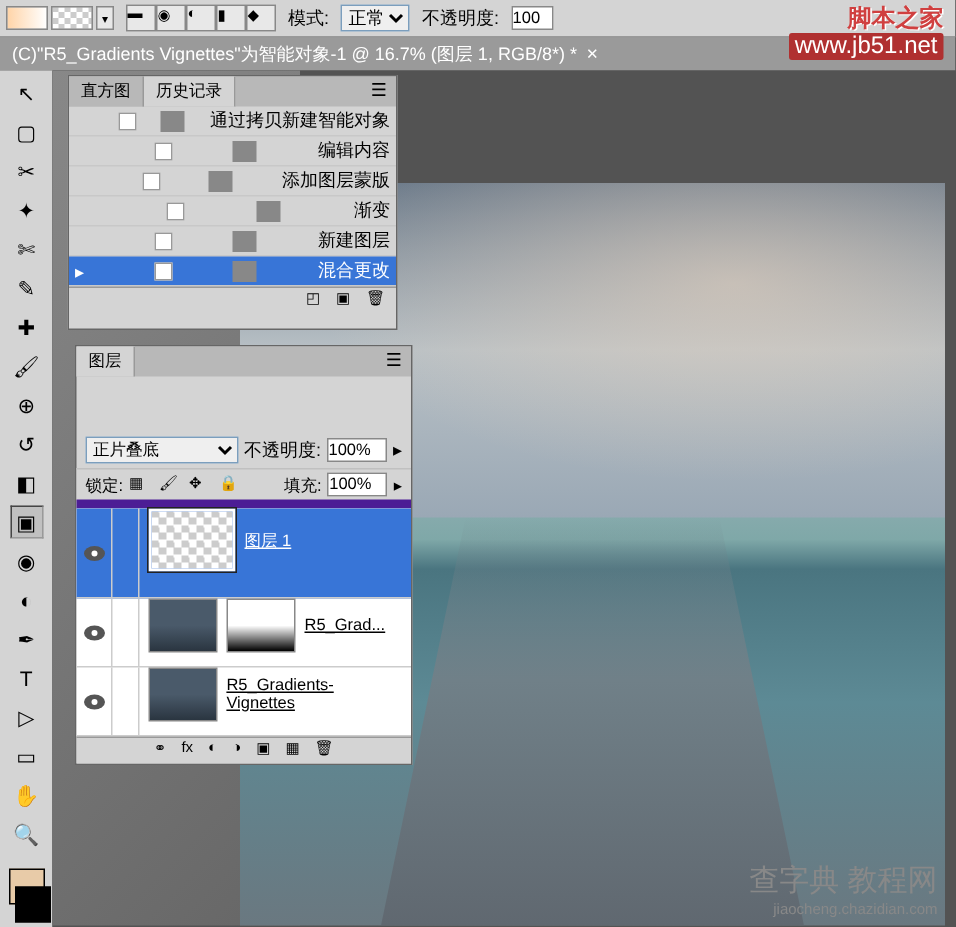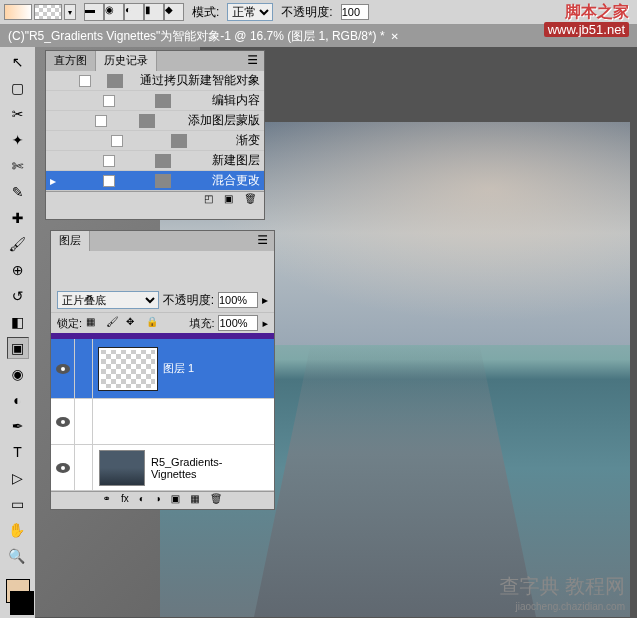--- a/index.html
+++ b/index.html
@@ -47,37 +47,37 @@
 .hist-btm { height:16px; background:#d4d4d4; border-top:1px solid #999; display:flex; justify-content:flex-end; gap:4px; padding:1px 4px; }
 .hist-btm span { width:16px; height:14px; font-size:10px; }
 
 .layers-panel { left:50px; top:230px; width:225px; height:280px; }
 .lp-row { display:flex; align-items:center; gap:4px; padding:2px 6px; height:24px;margin-top:37px; }
 .lp-select { flex:1; border:1px solid #7b9ebd; font-size:11px; height:18px; }
 .lp-input { width:40px; border:1px solid #888; font-size:11px; height:16px; }
 .lp-lock-row { display:flex; align-items:center; gap:4px; padding:2px 6px; font-size:11px; background:#d4d4d4; border-top:1px solid #c0c0c0; border-bottom:6px solid #4c1d95; }
 .lock-icn { width:16px; height:14px; font-size:10px; }
 .layers-list { background:#fff; }
-.layer-row { display:flex; align-items:center; height:46px; border-bottom:1px solid #ccc; }
+.layer-row { display:flex; align-items:flex-start; height:46px; border-bottom:1px solid #ccc;text-decoration:underline; }
 .layer-row.sel { background:#3875d7; color:#fff; }
 .vis-col { width:24px; display:flex; align-items:center; justify-content:center; border-right:1px solid #ccc; height:100%; }
 .eye { width:14px; height:10px; border-radius:50%; background:#555; position:relative; }
 .eye::after { content:''; position:absolute; width:4px; height:4px; background:#fff; border-radius:50%; top:3px; left:5px; }
 .link-col { width:18px; border-right:1px solid #ccc; height:100%; }
 .thumb-col { display:flex; align-items:center; gap:6px; padding:0 6px; flex:1; }
 .layer-thumb { width:46px; height:36px; border:1px solid #888; background:#fff; }
 .thumb-checker { background: repeating-conic-gradient(#ccc 0 25%, #fff 0 50%) 0/10px 10px; border:2px solid #fff !important; outline:1px solid #222; width:58px; height:42px; }
 .thumb-photo { background:linear-gradient(180deg,#4a5a6a 50%,#2a3540); }
 .thumb-mask { background:linear-gradient(180deg,#fff 50%,#000); }
 .layer-name { font-size:11px; }
 .lp-btm { height:18px; background:#d4d4d4; border-top:1px solid #999; display:flex; justify-content:center; gap:10px; padding:1px; font-size:10px; }
 
 .watermark { position:absolute; font-family:sans-serif; pointer-events:none; }
 .wm1 { right:8px; top:2px; color:#d04040; font-size:16px; font-weight:bold; text-shadow:1px 1px #fff; }
-.wm1-sub { right:8px; top:22px; color:#fff; font-size:13px; background:#b03030; padding:0 4px; border-radius:2px; }
+.wm1-sub { right:8px; top:22px; color:#fff; font-size:16px; background:#b03030; padding:0 4px; border-radius:2px; }
 .wm2 { right:12px; bottom:18px; color:#888; font-size:20px; }
 .wm2-sub { right:12px; bottom:6px; color:#888; font-size:10px; }
 .canvas-gray { position:absolute; left:0; top:0; width:165px; height:570px; background:linear-gradient(135deg,#888,#666); }
 </style>
 </head>
 <body>
 
 <div class="toolbar-top">
   <div class="grad-swatches">
     <div class="grad-sw grad-peach"></div>
@@ -216,20 +216,25 @@
       <div class="thumb-col">
         <div class="layer-thumb thumb-checker"></div>
         <span class="layer-name">图层 1</span>
       </div>
     </div>
     <div class="layer-row">
       <div class="vis-col">
           <div class="eye"></div>
         </div>
       <div class="link-col"></div>
+      <div class="thumb-col">
+        <div class="layer-thumb thumb-photo"></div>
+        <div class="layer-thumb thumb-mask"></div>
+        <span class="layer-name">R5_Grad...</span>
+      </div>
     </div>
     <div class="layer-row">
       <div class="vis-col">
           <div class="eye"></div>
         </div>
       <div class="link-col"></div>
       <div class="thumb-col">
         <div class="layer-thumb thumb-photo"></div>
         <span class="layer-name">R5_Gradients-Vignettes</span>
       </div>

